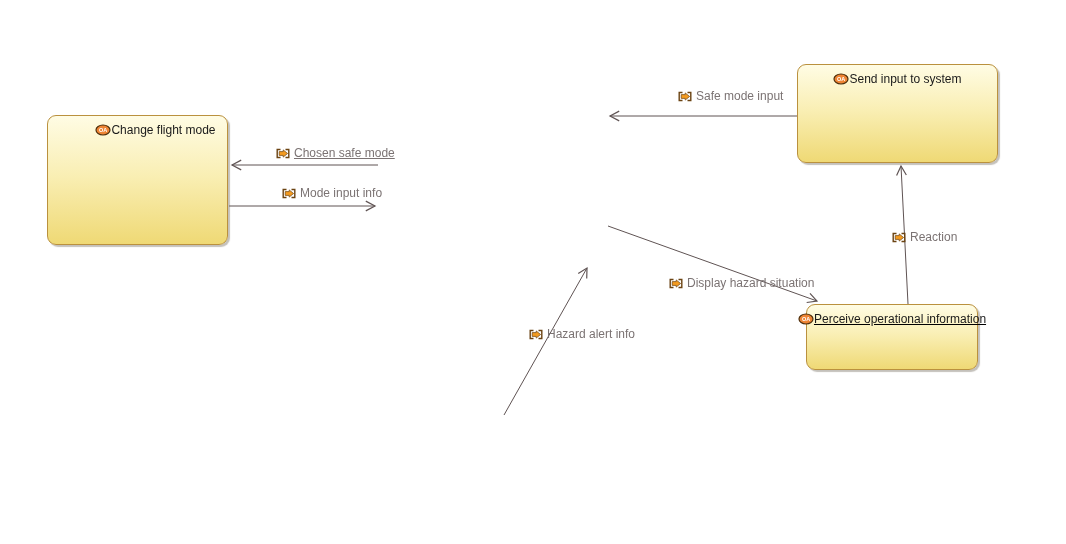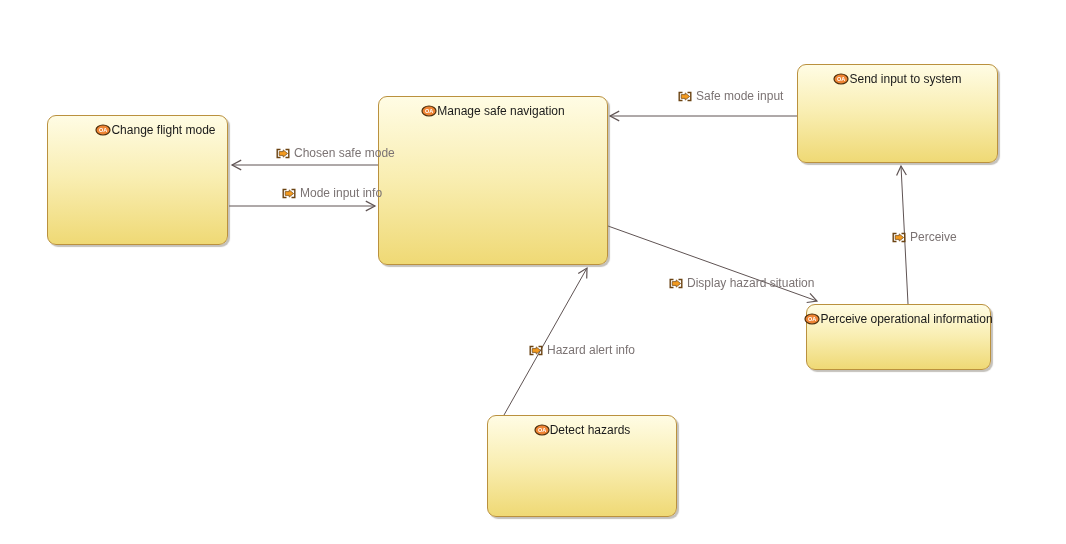--- a/index.html
+++ b/index.html
@@ -63,69 +63,47 @@
       <span class="icon">
         <svg width="16" height="12" viewBox="0 0 16 12">
             <ellipse cx="8" cy="6" rx="7" ry="5" fill="#EE8434" stroke="#4D2E0B" stroke-width="1.2"></ellipse>
             <text x="8" y="8.2" text-anchor="middle" font-family="Liberation Sans,sans-serif" font-size="5.5" font-weight="bold" fill="#FFFFFF">OA</text>
           </svg>
       </span>
       <span>Change flight mode</span>
     </div>
   </div>
 
-  <div class="node" style="left:378px;top:96px;width:230px;height:169px;">
-    <div class="node-title">
-      <span class="icon">
-        <svg width="16" height="12" viewBox="0 0 16 12">
-            <ellipse cx="8" cy="6" rx="7" ry="5" fill="#EE8434" stroke="#4D2E0B" stroke-width="1.2"></ellipse>
-            <text x="8" y="8.2" text-anchor="middle" font-family="Liberation Sans,sans-serif" font-size="5.5" font-weight="bold" fill="#FFFFFF">OA</text>
-          </svg>
-      </span>
-      <span>Manage safe navigation</span>
-    </div>
-  </div>
 
   <div class="node" style="left:797px;top:64px;width:201px;height:99px;">
     <div class="node-title">
       <span class="icon">
         <svg width="16" height="12" viewBox="0 0 16 12">
             <ellipse cx="8" cy="6" rx="7" ry="5" fill="#EE8434" stroke="#4D2E0B" stroke-width="1.2"></ellipse>
             <text x="8" y="8.2" text-anchor="middle" font-family="Liberation Sans,sans-serif" font-size="5.5" font-weight="bold" fill="#FFFFFF">OA</text>
           </svg>
       </span>
       <span>Send input to system</span>
     </div>
   </div>
 
-  <div class="node" style="left:806px;top:304px;width:185px;height:66px;">
+  <div class="node" style="left:806px;top:304px;width:172px;height:66px;text-decoration:underline;">
     <div class="node-title">
       <span class="icon">
         <svg width="16" height="12" viewBox="0 0 16 12">
             <ellipse cx="8" cy="6" rx="7" ry="5" fill="#EE8434" stroke="#4D2E0B" stroke-width="1.2"></ellipse>
             <text x="8" y="8.2" text-anchor="middle" font-family="Liberation Sans,sans-serif" font-size="5.5" font-weight="bold" fill="#FFFFFF">OA</text>
           </svg>
       </span>
       <span>Perceive operational information</span>
     </div>
   </div>
 
-  <div class="node" style="left:487px;top:415px;width:190px;height:102px;">
-    <div class="node-title">
-      <span class="icon">
-        <svg width="16" height="12" viewBox="0 0 16 12">
-            <ellipse cx="8" cy="6" rx="7" ry="5" fill="#EE8434" stroke="#4D2E0B" stroke-width="1.2"></ellipse>
-            <text x="8" y="8.2" text-anchor="middle" font-family="Liberation Sans,sans-serif" font-size="5.5" font-weight="bold" fill="#FFFFFF">OA</text>
-          </svg>
-      </span>
-      <span>Detect hazards</span>
-    </div>
-  </div>
 
-  <div class="edge-label" style="left:244px;top:146px;">
+  <div class="edge-label" style="left:244px;top:146px;text-decoration:underline;">
     <span class="icon">
       <svg width="14" height="11" viewBox="0 0 14 11">
           <path d="M4.5,1.5 H1.2 V9.5 H4.5" fill="none" stroke="#6B4312" stroke-width="1.4"></path>
           <path d="M9.5,1.5 H12.8 V9.5 H9.5" fill="none" stroke="#6B4312" stroke-width="1.4"></path>
           <polygon points="3.2,3.6 7.2,3.6 7.2,1.9 11.6,5.5 7.2,9.1 7.2,7.4 3.2,7.4" fill="#F49B20" stroke="#6B4312" stroke-width="0.7"></polygon>
         </svg>
     </span>
     <span>Chosen safe mode</span>
   </div>
 
@@ -152,35 +130,35 @@
   </div>
 
   <div class="edge-label" style="left:860px;top:230px;">
     <span class="icon">
       <svg width="14" height="11" viewBox="0 0 14 11">
           <path d="M4.5,1.5 H1.2 V9.5 H4.5" fill="none" stroke="#6B4312" stroke-width="1.4"></path>
           <path d="M9.5,1.5 H12.8 V9.5 H9.5" fill="none" stroke="#6B4312" stroke-width="1.4"></path>
           <polygon points="3.2,3.6 7.2,3.6 7.2,1.9 11.6,5.5 7.2,9.1 7.2,7.4 3.2,7.4" fill="#F49B20" stroke="#6B4312" stroke-width="0.7"></polygon>
         </svg>
     </span>
-    <span>Perceive</span>
+    <span>Reaction</span>
   </div>
 
   <div class="edge-label" style="left:637px;top:248px;margin-top:28px;">
     <span class="icon">
       <svg width="14" height="11" viewBox="0 0 14 11">
           <path d="M4.5,1.5 H1.2 V9.5 H4.5" fill="none" stroke="#6B4312" stroke-width="1.4"></path>
           <path d="M9.5,1.5 H12.8 V9.5 H9.5" fill="none" stroke="#6B4312" stroke-width="1.4"></path>
           <polygon points="3.2,3.6 7.2,3.6 7.2,1.9 11.6,5.5 7.2,9.1 7.2,7.4 3.2,7.4" fill="#F49B20" stroke="#6B4312" stroke-width="0.7"></polygon>
         </svg>
     </span>
     <span>Display hazard situation</span>
   </div>
 
-  <div class="edge-label" style="left:497px;top:343px;">
+  <div class="edge-label" style="left:497px;top:327px;">
     <span class="icon">
       <svg width="14" height="11" viewBox="0 0 14 11">
           <path d="M4.5,1.5 H1.2 V9.5 H4.5" fill="none" stroke="#6B4312" stroke-width="1.4"></path>
           <path d="M9.5,1.5 H12.8 V9.5 H9.5" fill="none" stroke="#6B4312" stroke-width="1.4"></path>
           <polygon points="3.2,3.6 7.2,3.6 7.2,1.9 11.6,5.5 7.2,9.1 7.2,7.4 3.2,7.4" fill="#F49B20" stroke="#6B4312" stroke-width="0.7"></polygon>
         </svg>
     </span>
     <span>Hazard alert info</span>
   </div>
 

